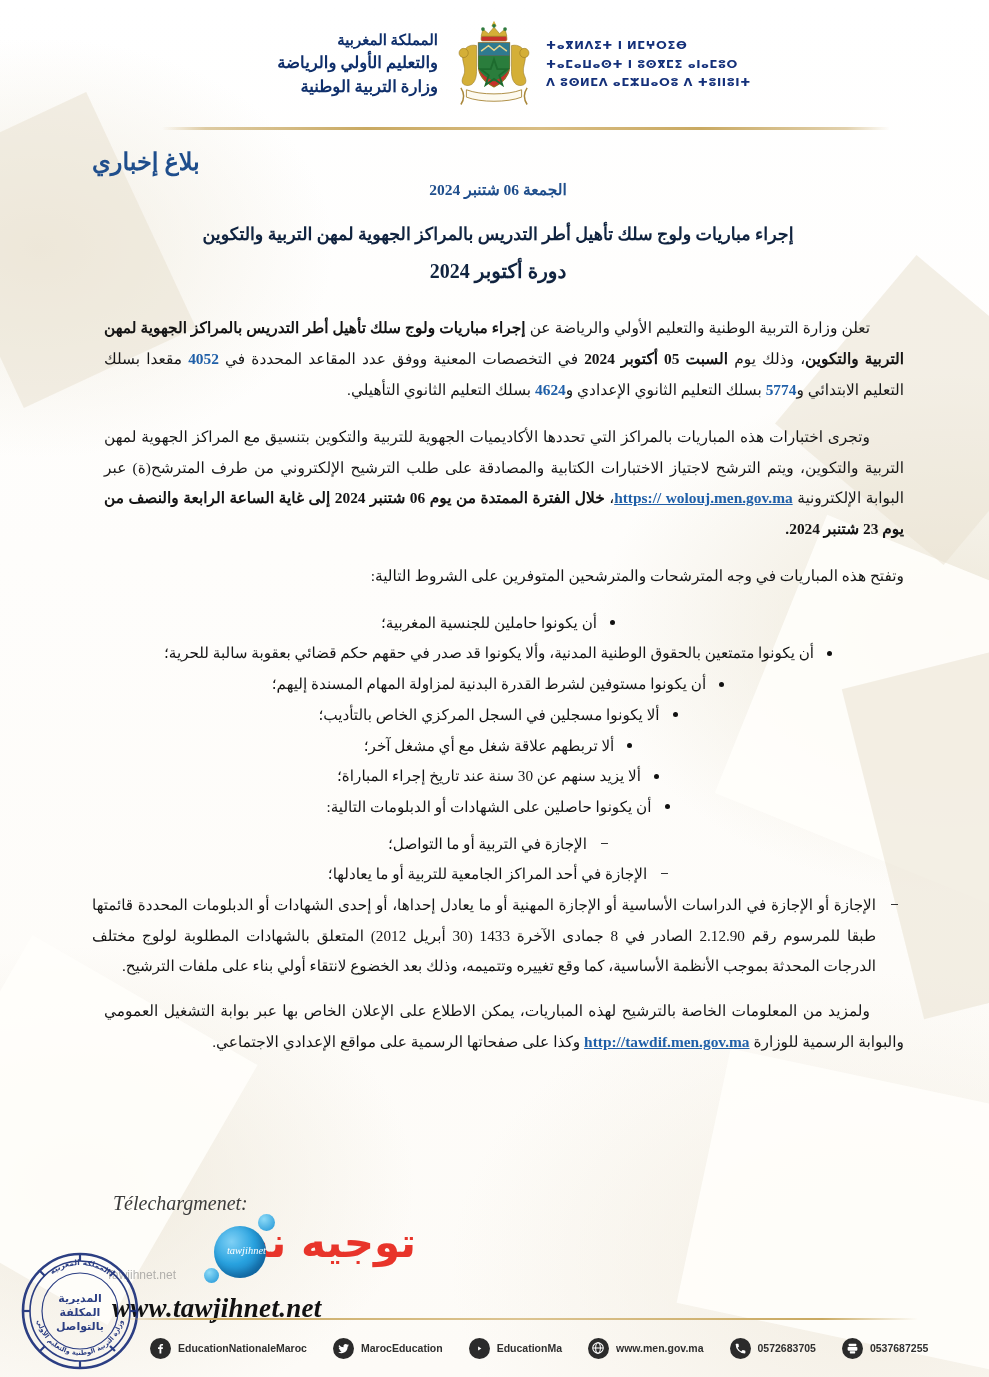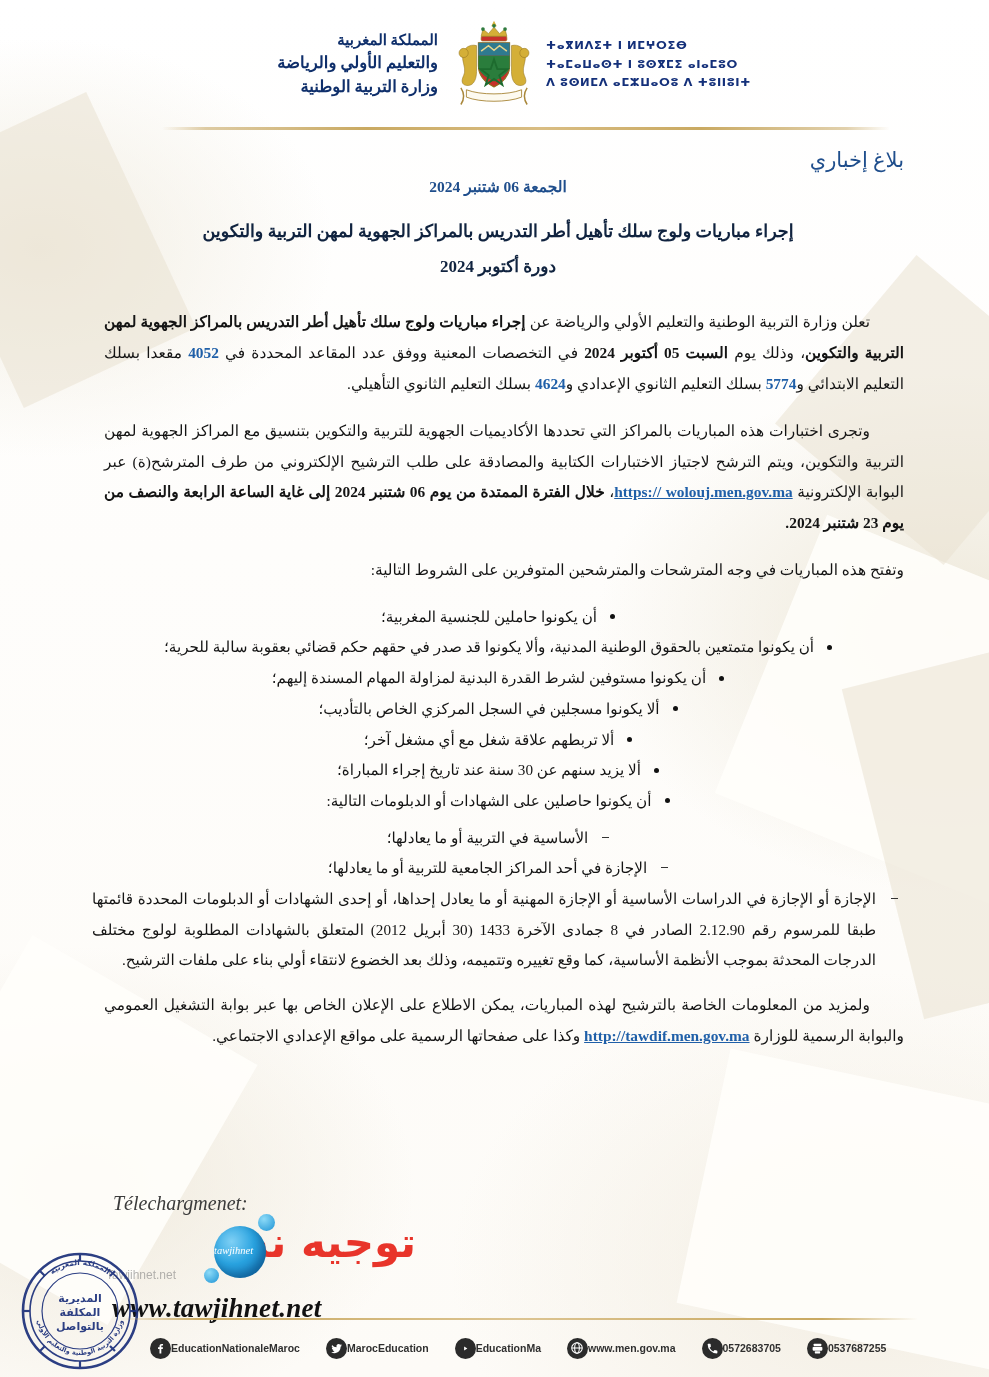--- a/index.html
+++ b/index.html
@@ -102,24 +102,24 @@
   
   .content {
     position: absolute;
     top: 148px;
     left: 92px;
     width: 812px;
     direction: rtl;
   }
 
   .doc-title {
-    text-align: right;
+    text-align: left;
     color: #1f4e8c;
-    font-weight: 400;
-    font-size: 21px;
+    font-weight: 700;
+    font-size: 24px;
     margin: 0 0 5px 0;
     letter-spacing: 0.3px;
   }
   .doc-date {
     text-align: center;
     color: #1f4e8c;
     font-weight: 700;
     font-size: 15.5px;
     margin: 0 0 19px 0;
   }
@@ -128,21 +128,21 @@
     color: #10233f;
     font-weight: 700;
     font-size: 17.5px;
     line-height: 1.9;
     margin: 0 0 8px 0;
   }
   .doc-session {
     text-align: center;
     color: #10233f;
     font-weight: 700;
-    font-size: 17px;
+    font-size: 20px;
     margin: 8px 0 30px 0;
   }
 
   p.para {
     margin: 0 0 16px 12px;
     text-align: justify;
     text-align-last: right;
     font-size: 15.4px;
     line-height: 2.0;
     color: #141414;
@@ -245,21 +245,21 @@
     position: absolute;
     left: 108px; top: -2px;
     width: 52px; height: 52px;
     border-radius: 50%;
     background: radial-gradient(circle at 34% 30%, #7fd0f5 0%, #29a3e0 45%, #0f6fb4 100%);
     box-shadow: inset -4px -5px 9px rgba(0,40,80,0.35);
   }
   .tw-ball-label {
     position: absolute;
     left: 0; right: 0; top: 19px;
-    text-align: left;
+    text-align: right;
     font-family: "Liberation Serif", serif;
     font-style: italic;
     font-size: 10.5px;
     color: #ffffff;
   }
   .tw-dot-a {
     position: absolute;
     left: 152px; top: -14px;
     width: 17px; height: 17px; border-radius: 50%;
     background: radial-gradient(circle at 35% 30%, #8ddbf8, #1c92d4);
@@ -315,21 +315,21 @@
     position: absolute;
     left: 150px;
     top: 1331px;
     width: 790px;
     height: 34px;
     display: flex;
     align-items: center;
     gap: 26px;
     direction: ltr;
   }
-  .f-item { display: flex; align-items: center; }
+  .f-item { display: flex; align-items: center; gap: 7px; }
   .f-ico {
     width: 21px; height: 21px;
     border-radius: 50%;
     background: #2b2b2b;
     display: flex; align-items: center; justify-content: center;
     color: #fff;
     flex: 0 0 auto;
   }
   .f-lbl {
     font-family: "Liberation Sans", sans-serif;
@@ -417,21 +417,21 @@
       <li><span class="bullet"></span><span>أن يكونوا حاملين للجنسية المغربية؛</span></li>
       <li class="wide"><span class="bullet"></span><span>أن يكونوا متمتعين بالحقوق الوطنية المدنية، وألا يكونوا قد صدر في حقهم حكم قضائي بعقوبة سالبة للحرية؛</span></li>
       <li><span class="bullet"></span><span>أن يكونوا مستوفين لشرط القدرة البدنية لمزاولة المهام المسندة إليهم؛</span></li>
       <li><span class="bullet"></span><span>ألا يكونوا مسجلين في السجل المركزي الخاص بالتأديب؛</span></li>
       <li><span class="bullet"></span><span>ألا تربطهم علاقة شغل مع أي مشغل آخر؛</span></li>
       <li><span class="bullet"></span><span>ألا يزيد سنهم عن 30 سنة عند تاريخ إجراء المباراة؛</span></li>
       <li><span class="bullet"></span><span>أن يكونوا حاصلين على الشهادات أو الدبلومات التالية:</span></li>
     </ul>
 
     <ul class="subs">
-      <li><span class="dash"></span><span>الأساسية في التربية أو ما يعادلها؛</span></li>
+      <li><span class="dash"></span><span>الإجازة في التربية أو ما التواصل؛</span></li>
       <li><span class="dash"></span><span>الإجازة في أحد المراكز الجامعية للتربية أو ما يعادلها؛</span></li>
       <li class="sub-long"><span class="dash"></span><span>الإجازة أو الإجازة في الدراسات الأساسية أو الإجازة المهنية أو ما يعادل إحداها، أو إحدى الشهادات أو الدبلومات المحددة قائمتها طبقا للمرسوم رقم 2.12.90 الصادر في 8 جمادى الآخرة 1433 (30 أبريل 2012) المتعلق بالشهادات المطلوبة لولوج مختلف الدرجات المحدثة بموجب الأنظمة الأساسية، كما وقع تغييره وتتميمه، وذلك بعد الخضوع لانتقاء أولي بناء على ملفات الترشيح.</span></li>
     </ul>
 
     <p class="para" style="margin-top:14px;"><span>ولمزيد من المعلومات الخاصة بالترشيح لهذه المباريات، يمكن الاطلاع على الإعلان الخاص بها عبر بوابة التشغيل العمومي والبوابة الرسمية للوزارة </span><a class="url" href="#">http://tawdif.men.gov.ma</a><span> وكذا على صفحاتها الرسمية على مواقع الإعدادي الاجتماعي.</span></p>
 
   </div>
 
   <div class="telecharg">Télechargmenet:</div>
 

